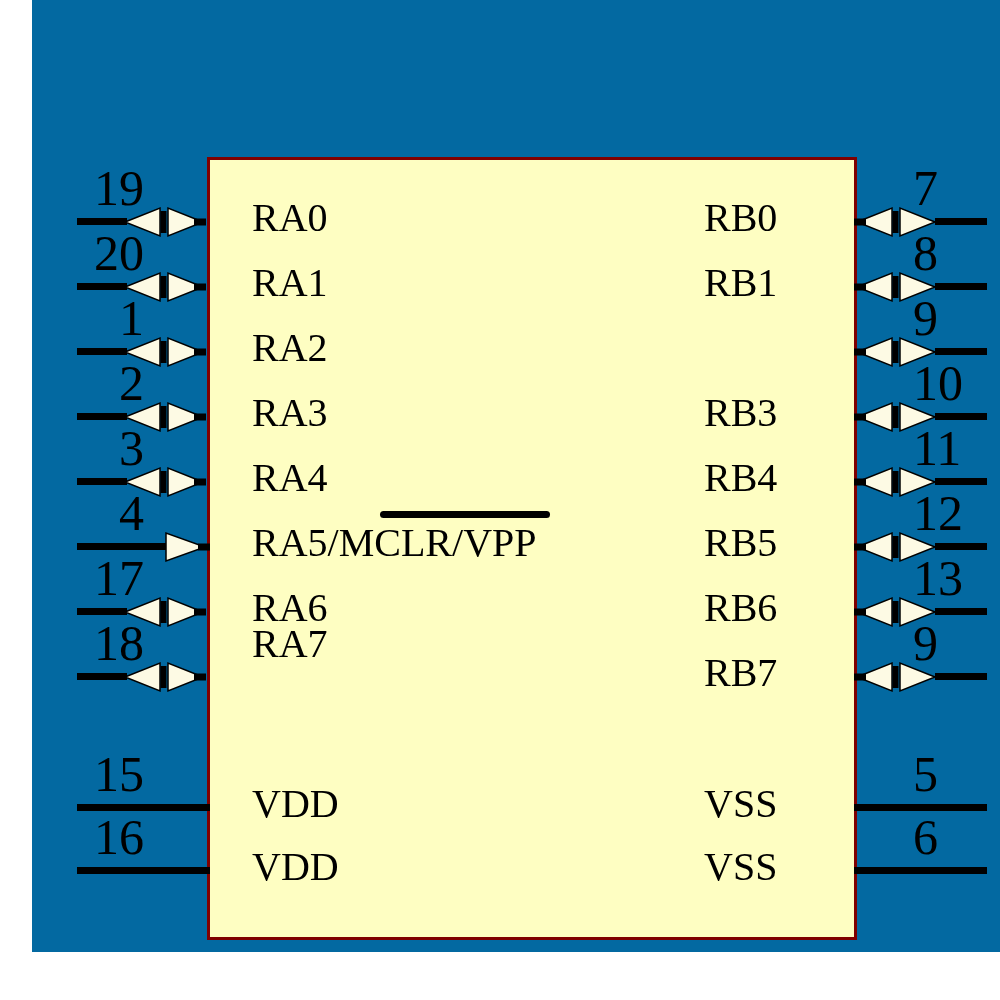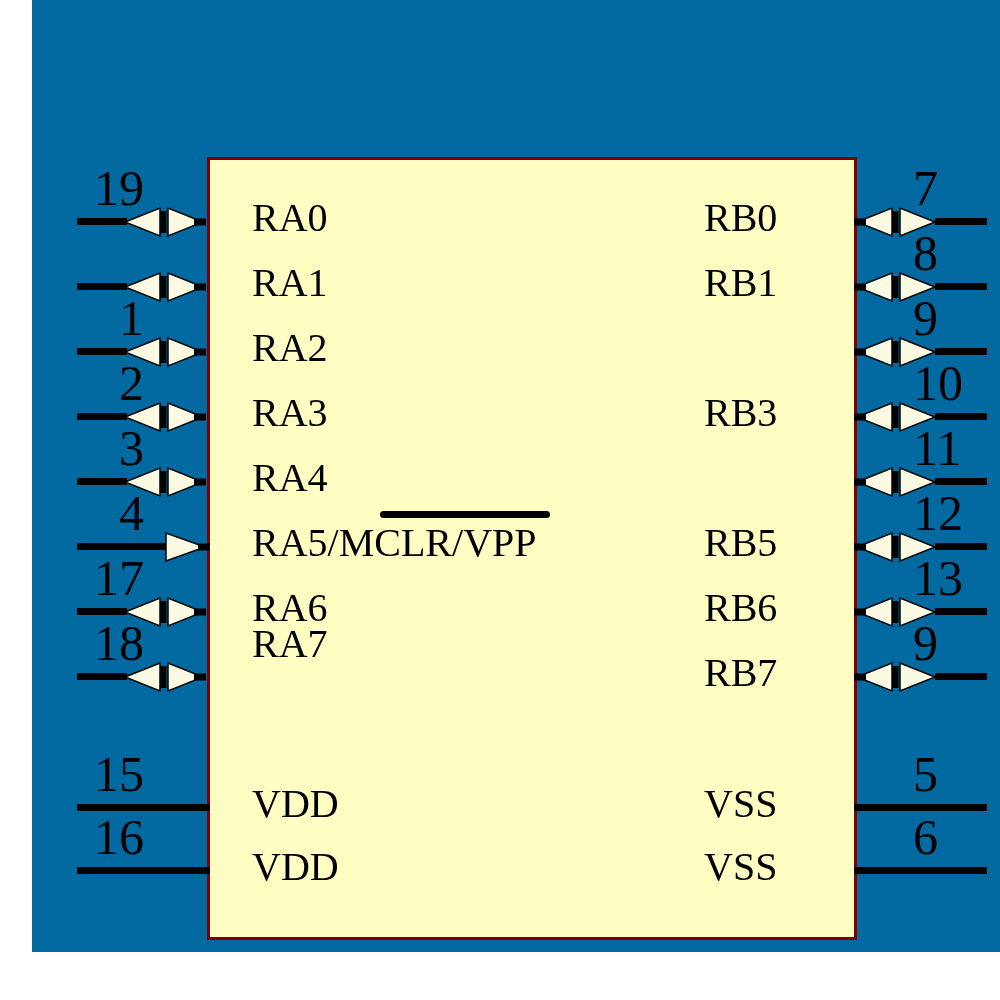--- a/index.html
+++ b/index.html
@@ -33,20 +33,21 @@
 <div class="wire" style="left: 45px; top: 218px; width: 50px;"></div>
     <div class="pin-number num-left" style="left: 22px; top: 163px;">19</div>
     <div class="arrow-box" style="left: 90px; top: 205px; width: 84px; height: 34px;"><svg width="84" height="34" viewBox="0 0 84 34" xmlns="http://www.w3.org/2000/svg">
         <polygon points="3,17 38,3 38,31" fill="#fdfae4" stroke="#000" stroke-width="1.5"></polygon>
         <polygon points="81,17 46,3 46,31" fill="#fdfae4" stroke="#000" stroke-width="1.5"></polygon>
         <rect x="38.5" y="6" width="6" height="22" fill="#000"></rect>
         <line x1="72" y1="17" x2="84" y2="17" stroke="#000" stroke-width="7"></line>
       </svg></div>
     <div class="pin-label" style="left: 220px; top: 188px;">RA0</div>
     <div class="wire" style="left: 45px; top: 283px; width: 50px;"></div>
+    <div class="pin-number num-left" style="left: 22px; top: 228px;">20</div>
     <div class="arrow-box" style="left: 90px; top: 270px; width: 84px; height: 34px;"><svg width="84" height="34" viewBox="0 0 84 34" xmlns="http://www.w3.org/2000/svg">
         <polygon points="3,17 38,3 38,31" fill="#fdfae4" stroke="#000" stroke-width="1.5"></polygon>
         <polygon points="81,17 46,3 46,31" fill="#fdfae4" stroke="#000" stroke-width="1.5"></polygon>
         <rect x="38.5" y="6" width="6" height="22" fill="#000"></rect>
         <line x1="72" y1="17" x2="84" y2="17" stroke="#000" stroke-width="7"></line>
       </svg></div>
     <div class="pin-label" style="left: 220px; top: 253px;">RA1</div>
     <div class="wire" style="left: 45px; top: 348px; width: 50px;"></div>
     <div class="pin-number num-left" style="left: 22px; top: 293px;">1</div>
     <div class="arrow-box" style="left: 90px; top: 335px; width: 84px; height: 34px;"><svg width="84" height="34" viewBox="0 0 84 34" xmlns="http://www.w3.org/2000/svg">
@@ -136,20 +137,21 @@
       </svg></div>
     <div class="pin-label" style="left: 672px; top: 383px;">RB3</div>
     <div class="wire" style="left: 903px; top: 478px; width: 52px;"></div>
     <div class="pin-number num-right" style="left: 881px; top: 423px;">11</div>
     <div class="arrow-box" style="left: 822px; top: 465px; width: 84px; height: 34px;"><svg width="84" height="34" viewBox="0 0 84 34" xmlns="http://www.w3.org/2000/svg">
         <polygon points="3,17 38,3 38,31" fill="#fdfae4" stroke="#000" stroke-width="1.5"></polygon>
         <polygon points="81,17 46,3 46,31" fill="#fdfae4" stroke="#000" stroke-width="1.5"></polygon>
         <rect x="38.5" y="6" width="6" height="22" fill="#000"></rect>
         <line x1="0" y1="17" x2="12" y2="17" stroke="#000" stroke-width="7"></line>
       </svg></div>
+    <div class="pin-label" style="left: 672px; top: 448px;">RB4</div>
     <div class="wire" style="left: 903px; top: 543px; width: 52px;"></div>
     <div class="pin-number num-right" style="left: 881px; top: 488px;">12</div>
     <div class="arrow-box" style="left: 822px; top: 530px; width: 84px; height: 34px;"><svg width="84" height="34" viewBox="0 0 84 34" xmlns="http://www.w3.org/2000/svg">
         <polygon points="3,17 38,3 38,31" fill="#fdfae4" stroke="#000" stroke-width="1.5"></polygon>
         <polygon points="81,17 46,3 46,31" fill="#fdfae4" stroke="#000" stroke-width="1.5"></polygon>
         <rect x="38.5" y="6" width="6" height="22" fill="#000"></rect>
         <line x1="0" y1="17" x2="12" y2="17" stroke="#000" stroke-width="7"></line>
       </svg></div>
     <div class="pin-label" style="left: 672px; top: 513px;">RB5</div>
     <div class="wire" style="left: 903px; top: 608px; width: 52px;"></div>

